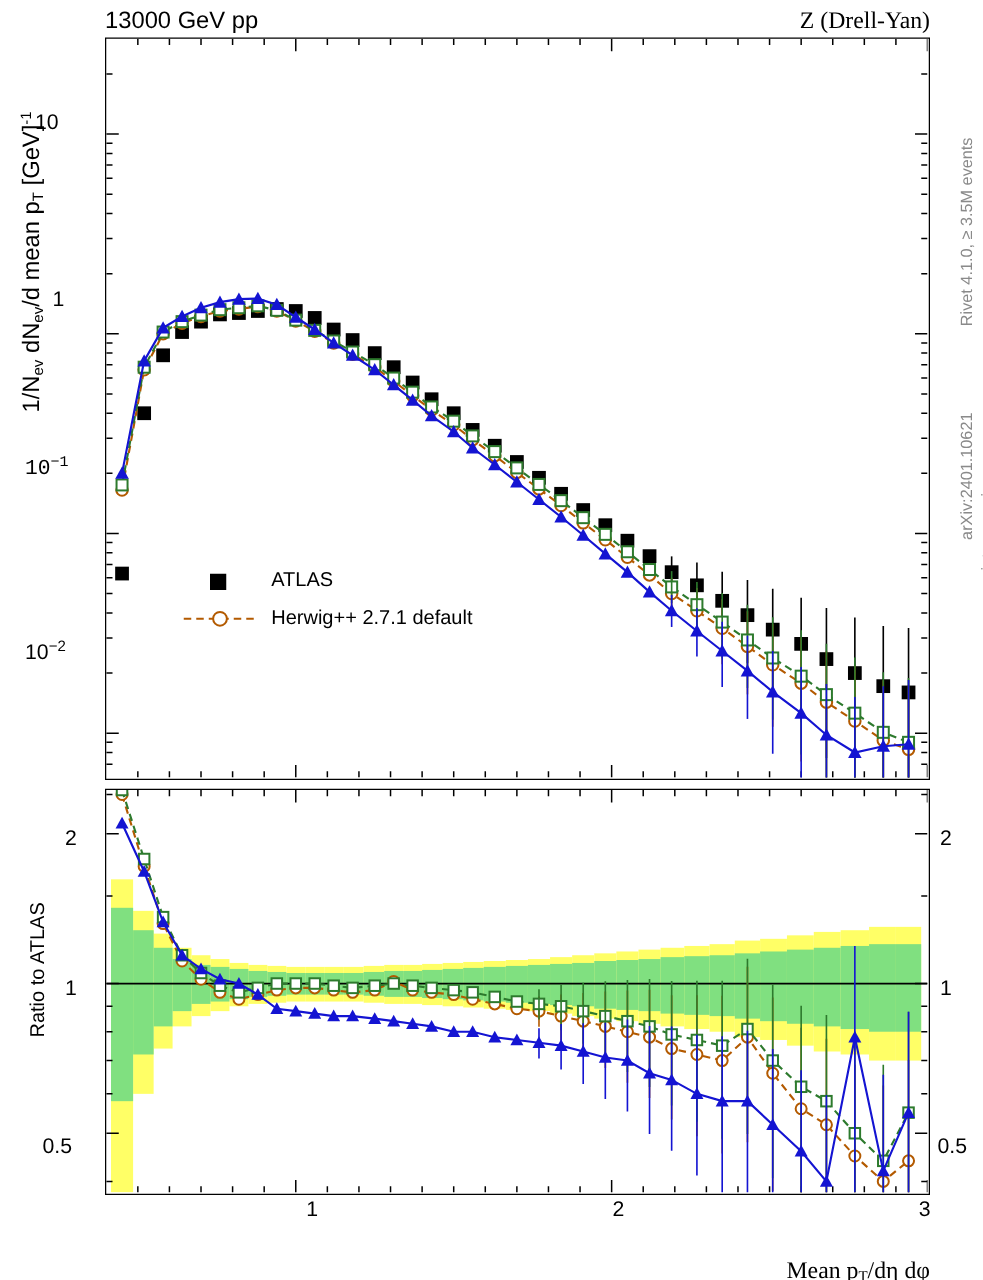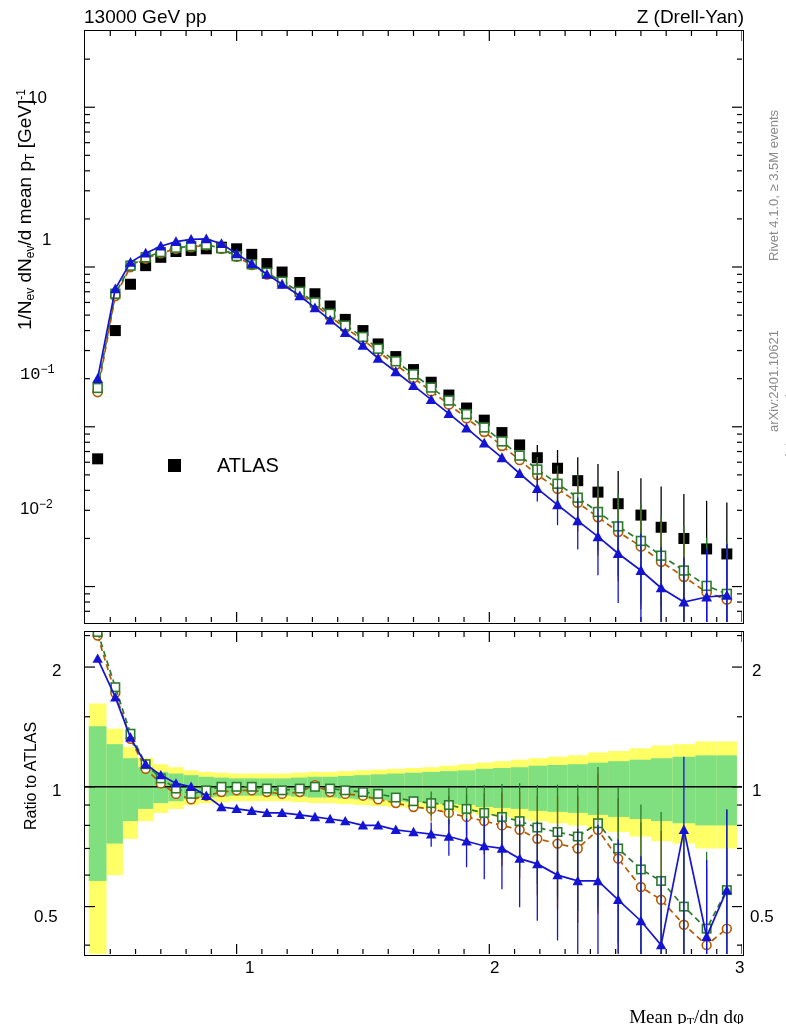--- a/index.html
+++ b/index.html
@@ -4,21 +4,21 @@
 <style>
   html,body{margin:0;padding:0;background:#ffffff;}
   body{width:786px;height:1024px;font-family:"Liberation Sans",sans-serif;color:#000;}
   #root{position:relative;width:786px;height:1024px;overflow:hidden;}
 
   .abs{position:absolute;}
 
   
   .hdr{font-size:19px;top:6px;}
   #hdr-left{left:84px;}
-  #hdr-right{right:42px;}
+  #hdr-right{right:42px;font-family:Liberation Serif, serif;}
 
   
   #main-panel{left:84px;top:30px;width:660px;height:594px;border:1.5px solid #000;box-sizing:border-box;background:#fff;}
   #ratio-panel{left:84px;top:631px;width:660px;height:325px;border:1.5px solid #000;box-sizing:border-box;background:#fff;}
 
   
   #plot-title{top:66px;left:150px;font-size:19px;}
   .sub{font-size:12px;vertical-align:-3px;}
   .sup{font-size:12px;vertical-align:6px;}
 
@@ -34,21 +34,21 @@
   #rv-mcplots{right:4px;top:390px;}
 
   
   .tl{font-size:17px;}
   .tl-r{font-size:17px;}
 
   
   #watermark{color:#bdbdbd;font-size:15px;top:592px;left:320px;}
 
   
-  #legend{left:145px;top:450px;font-size:20px;}
+  #legend{left:145px;top:450px;font-size:16px;}
   .leg-row{display:flex;align-items:center;height:30px;}
   .leg-mark{width:62px;height:20px;position:relative;margin-right:10px;}
   .leg-txt{white-space:nowrap;}
 
   svg{display:block;}
 </style>
 </head>
 <body>
 
 <div id="root">
@@ -387,21 +387,21 @@
         <polygon points="621.623076923077,560.619749930413 627.0230769230769,570.419749930413 616.223076923077,570.419749930413" fill="#1414d2"></polygon>
         <line x1="621.623076923077" y1="517.9229210215913" x2="621.623076923077" y2="697.6591158423565" stroke="#1414d2" stroke-width="1.3"></line>
         <polygon points="641.8384615384615,559.0245289502795 647.2384615384615,568.8245289502795 636.4384615384615,568.8245289502795" fill="#1414d2"></polygon>
         <line x1="641.8384615384615" y1="512.9421965808583" x2="641.8384615384615" y2="754.0903563026717" stroke="#1414d2" stroke-width="1.3"></line>
       </svg>
   </div>
 
   <div class="abs tl" style="left:28px;top:88px;">10</div>
   <div class="abs tl" style="left:42px;top:230px;">1</div>
   <div class="abs tl" style="left:20px;top:363px;font-family:Liberation Mono, monospace;">10<span class="sup" style="font-size:12px;">−1</span></div>
-  <div class="abs tl" style="left:20px;top:497px;">10<span class="sup" style="font-size:12px;">−2</span></div>
+  <div class="abs tl" style="left:20px;top:510px;">10<span class="sup" style="font-size:12px;">−2</span></div>
 
   <div class="abs" id="ratio-panel">
     <svg id="ratio-svg" width="657" height="322" viewBox="0 0 657 322">
         <rect x="3.7903846153846183" y="71.47133198251618" width="17.688461538461528" height="250.35597716926753" fill="#ffff66"></rect>
         <rect x="21.478846153846145" y="96.68883730701526" width="16.425000000000008" height="146.3937343079645" fill="#ffff66"></rect>
         <rect x="37.90384615384615" y="114.89273000740917" width="15.161538461538449" height="91.95491983226486" fill="#ffff66"></rect>
         <rect x="53.0653846153846" y="126.22644344221493" width="15.161538461538456" height="62.884911219972" fill="#ffff66"></rect>
         <rect x="68.22692307692306" y="132.18486766714247" width="15.16153846153847" height="48.69744703717964" fill="#ffff66"></rect>
         <rect x="83.38846153846153" y="135.242950672414" width="15.16153846153847" height="41.66729992057347" fill="#ffff66"></rect>
         <rect x="98.55" y="138.35613722758868" width="15.161538461538441" height="34.671316721436995" fill="#ffff66"></rect>
@@ -729,15 +729,24 @@
 
   <div class="abs" id="legend">
     <div class="leg-row">
       <span class="leg-mark">
         <svg width="62" height="20">
             <rect x="23" y="4" width="13" height="13" fill="#000"></rect>
           </svg>
       </span>
       <span class="leg-txt">ATLAS</span>
     </div>
+    <div class="leg-row">
+      <span class="leg-mark">
+        <svg width="62" height="20">
+          <line x1="2" y1="10" x2="60" y2="10" stroke="#b35a00" stroke-width="1.6" stroke-dasharray="6,4"></line>
+          <circle cx="31" cy="10" r="5.5" fill="#fff" stroke="#b35a00" stroke-width="1.6"></circle>
+        </svg>
+      </span>
+      <span class="leg-txt">Herwig++ 2.7.1 default</span>
+    </div>
   </div>
 
 </div>
 
 </body></html>

